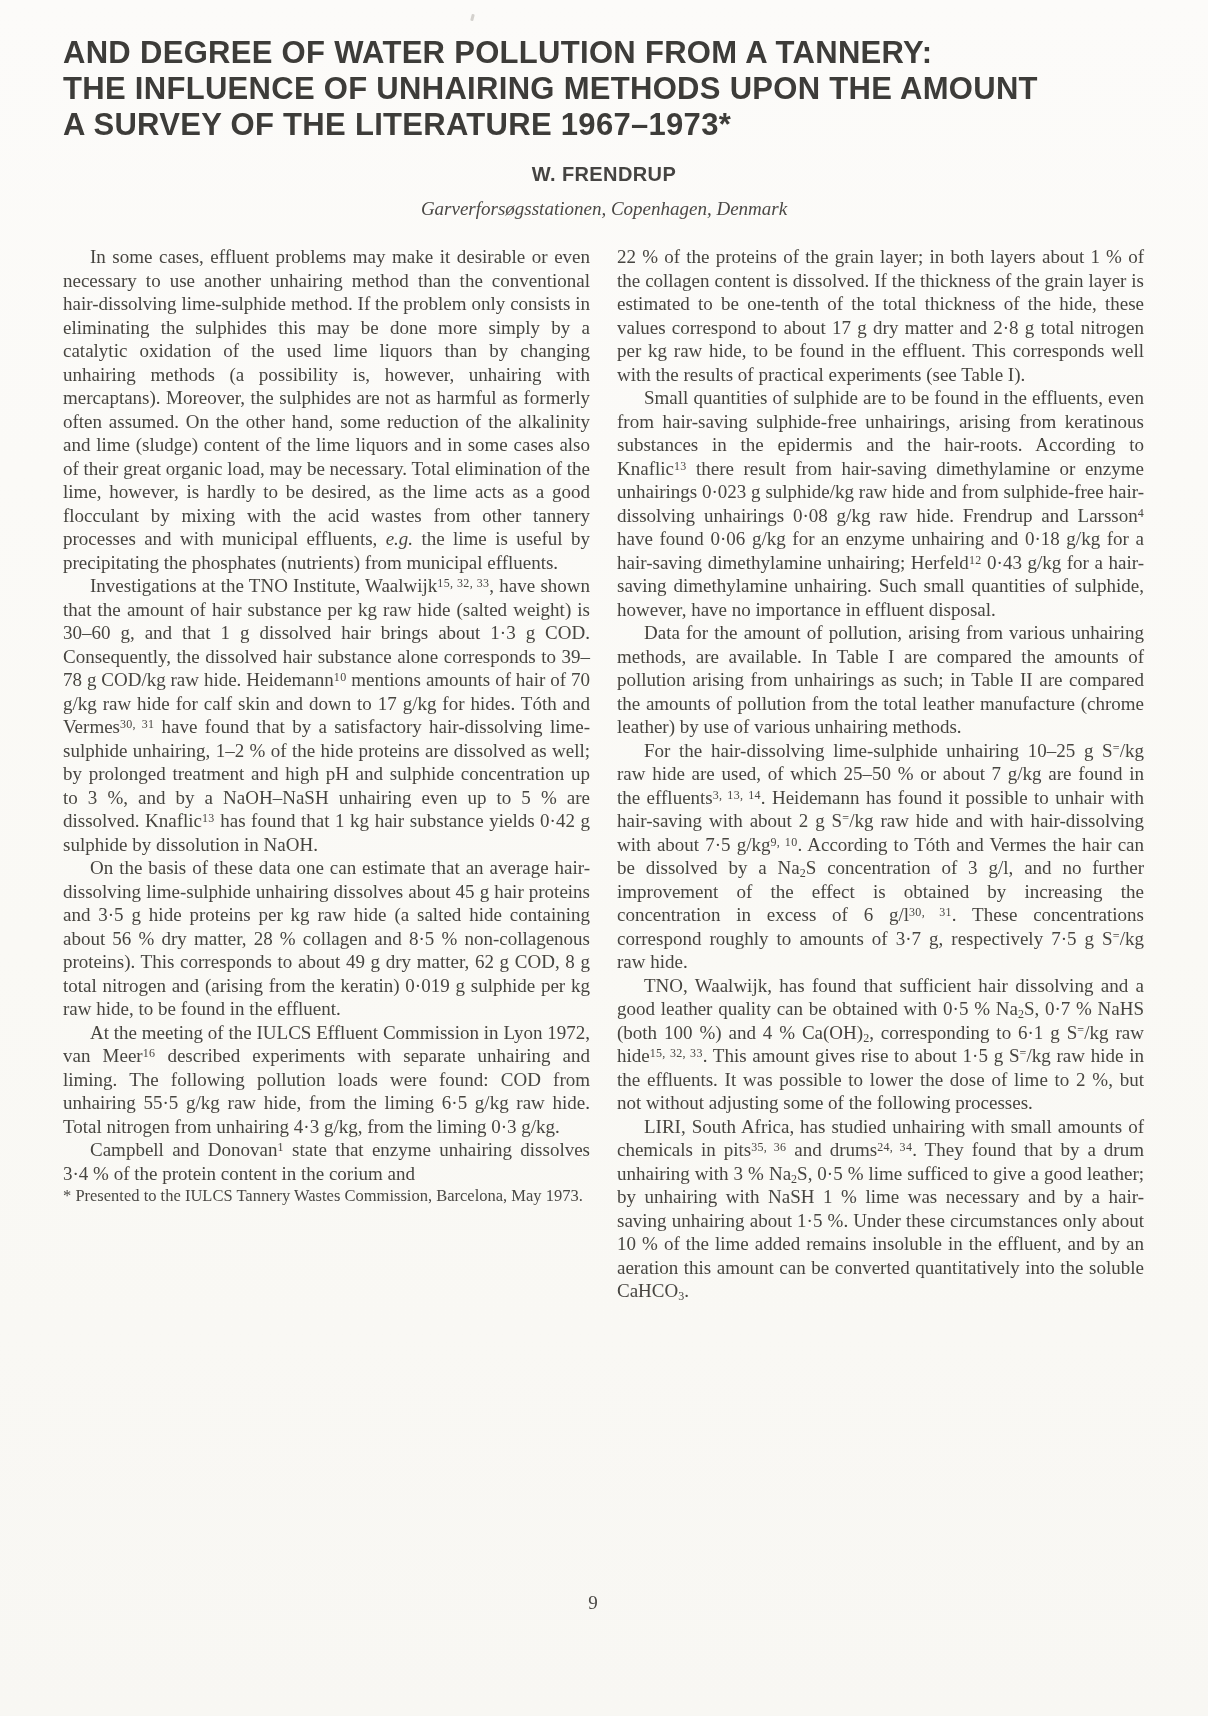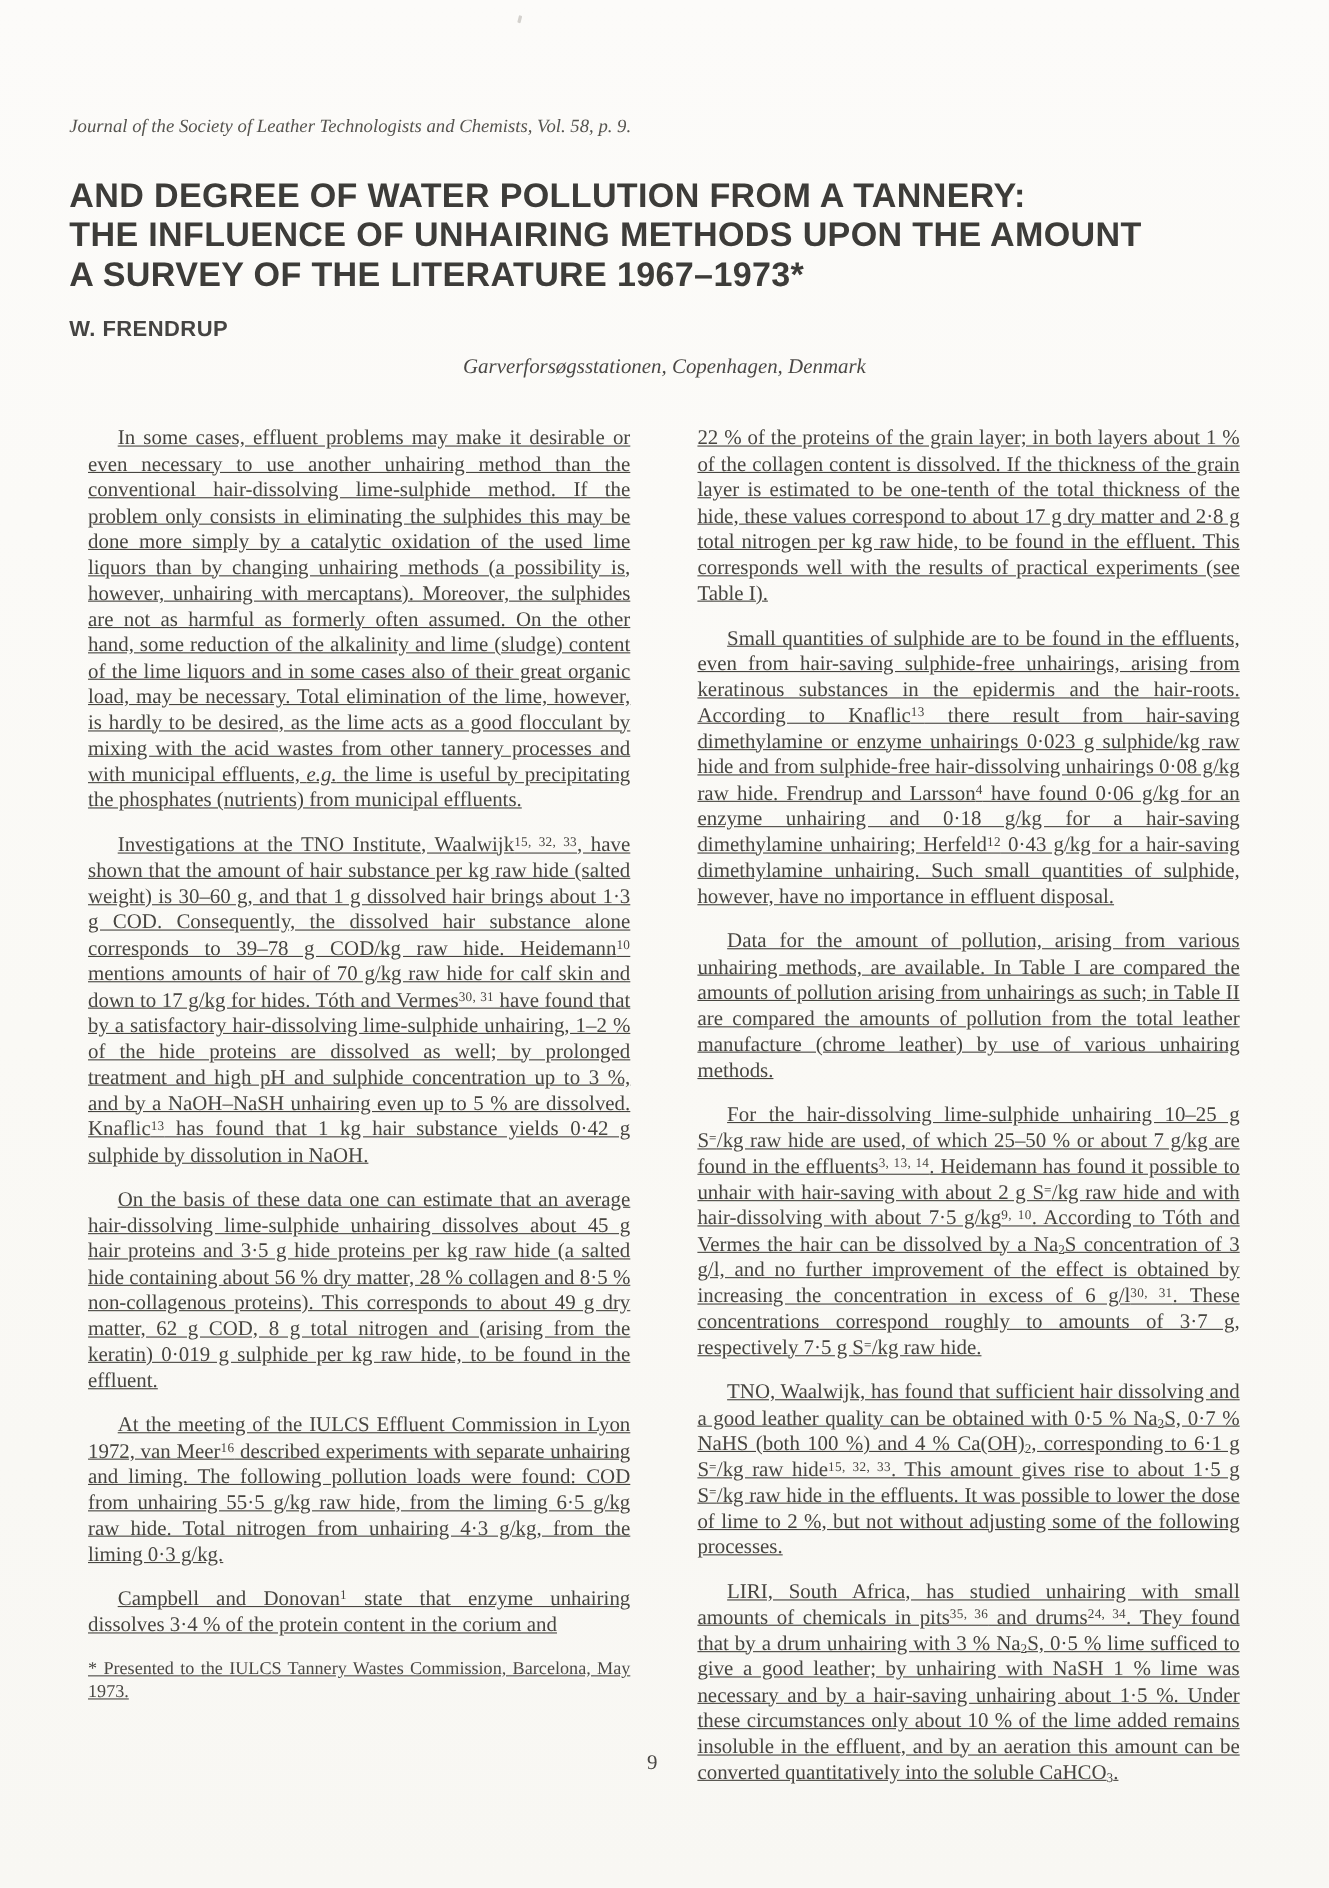--- a/index.html
+++ b/index.html
@@ -30,38 +30,38 @@
     margin-top:35px;
     font-family:"Liberation Sans", sans-serif;
     font-weight:700; font-size:31px; line-height:36px;
     letter-spacing:.3px; color:#3d3c39;
   }
 
   .author {
     margin-top:19px;
     font-family:"Liberation Sans", sans-serif;
     font-weight:700; font-size:20px; line-height:24px;
-    letter-spacing:.4px; color:#454442;
+    letter-spacing:.4px; color:#454442;text-align:center;
   }
 
   .affiliation {
     margin-top:11px;
     font-style:italic; font-size:19px; line-height:23px;
     color:#4a4845;
     text-align:center;
   }
 
   .columns { margin-top:25px; display:flex; gap:27px; }
   .col {
     width:527px;
     font-size:19px; line-height:23.5px;
     text-align:justify;
     color:#474540;
   }
-  .col p { margin:17px; text-indent:27px;text-decoration:underline; }
+  .col p { margin:0; text-indent:27px; }
   .col p.noindent { text-indent:0; }
 
   sup { font-size:12px; line-height:0; vertical-align:5px; letter-spacing:.3px; }
   sub { font-size:12px; line-height:0; vertical-align:-3px; }
 
   .footnote {
     margin-top:7px;
     font-size:16.5px; line-height:21px;
     text-align:justify; text-indent:14px;
     color:#4a4844;
@@ -72,21 +72,20 @@
     text-align:center; font-size:19px; color:#4a4845;
   }
 </style>
 </head>
 <body>
 
 <div class="page">
   <div class="artifact"></div>
 
   <div class="content">
-    <div class="journal-line">Journal of the Society of Leather Technologists and Chemists, Vol. 58, p. 9.</div>
 
     <div class="article-title">
       <div>AND DEGREE OF WATER POLLUTION FROM A TANNERY:</div>
       <div>THE INFLUENCE OF UNHAIRING METHODS UPON THE AMOUNT</div>
       <div>A SURVEY OF THE LITERATURE 1967–1973*</div>
     </div>
 
     <div class="author">W. FRENDRUP</div>
 
     <div class="affiliation">Garverforsøgsstationen, Copenhagen, Denmark</div>

